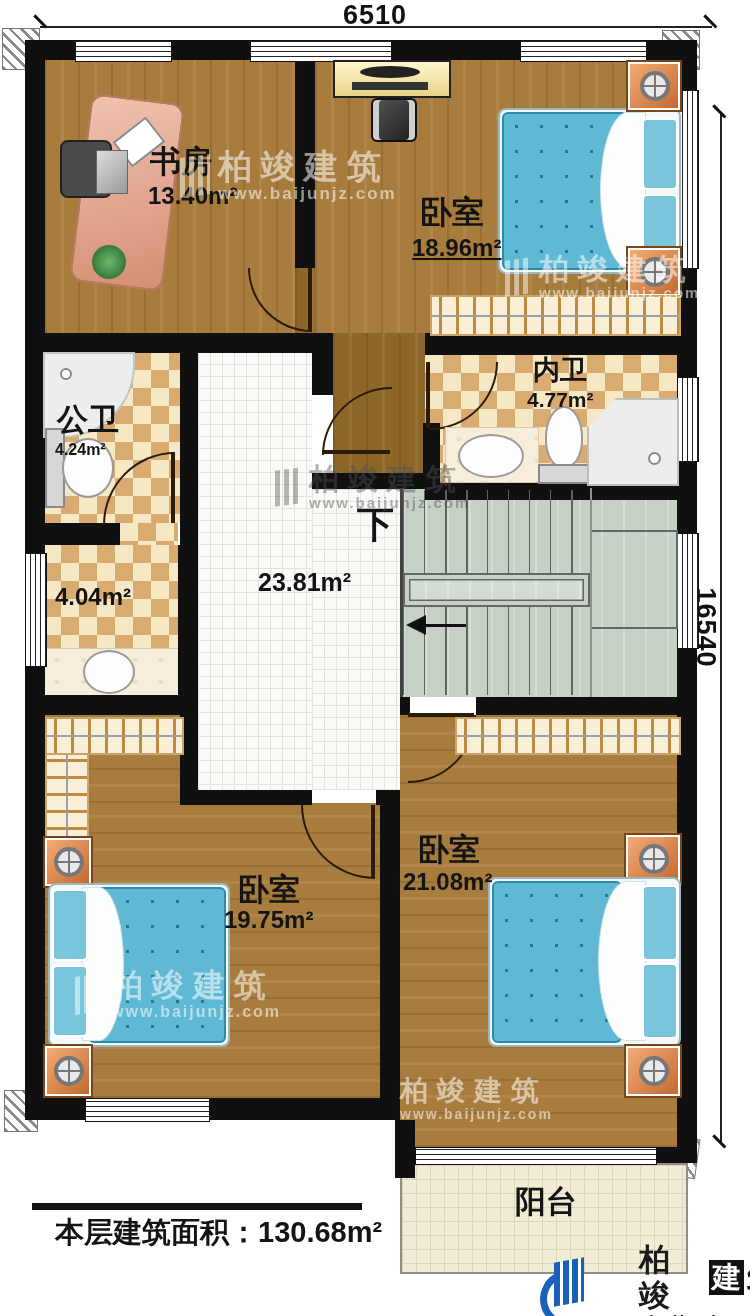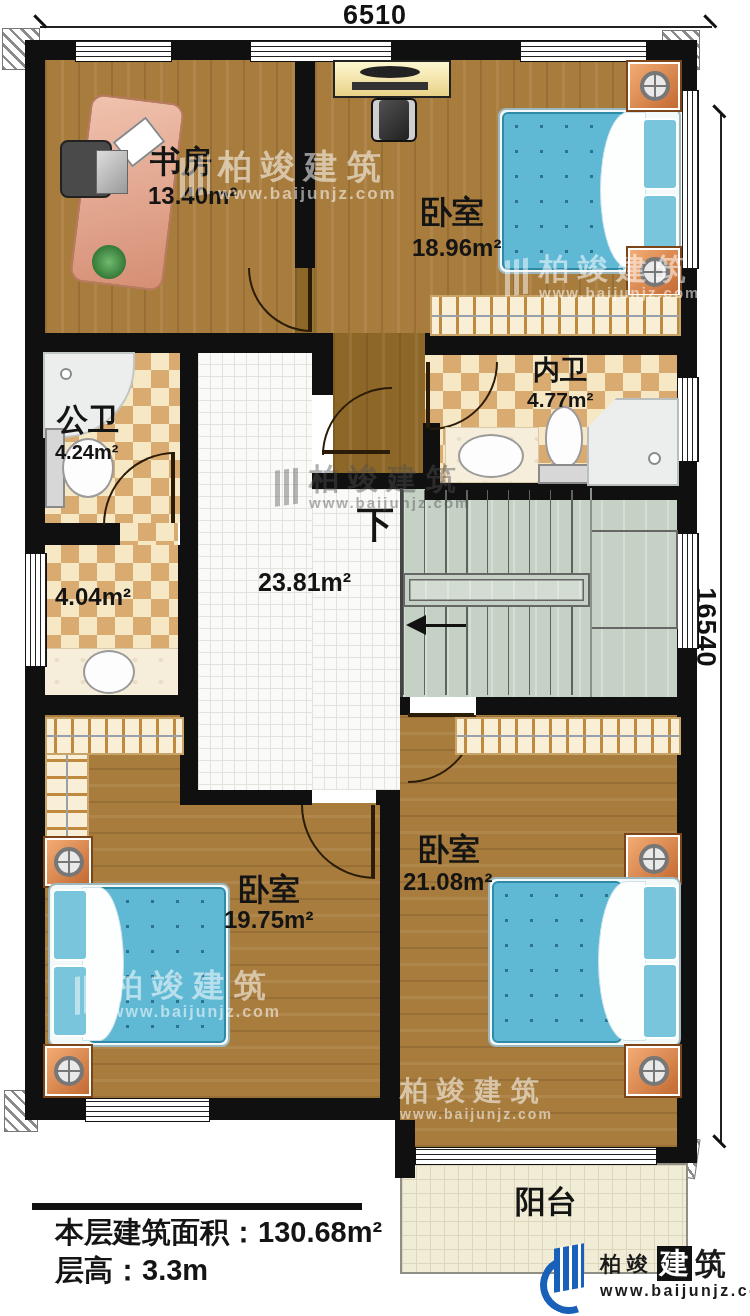--- a/index.html
+++ b/index.html
@@ -221,27 +221,27 @@
   <div class="pillow" style="left:642px;top:885px;width:32px;height:72px;"></div>
   <div class="pillow" style="left:642px;top:963px;width:32px;height:72px;"></div>
   <div class="nstand" style="left:626px;top:1046px;width:50px;height:46px;">
       <div class="knob" style="left:11px;top:8px;width:22px;height:22px;"></div>
     </div>
 
   <div class="lab" style="left:150px;top:146px;font-size:31px;">书房</div>
   <div class="lab" style="left:148px;top:184px;font-size:24px;">13.40m²</div>
 
   <div class="lab" style="left:420px;top:196px;font-size:32px;">卧室</div>
-  <div class="lab" style="left:412px;top:236px;font-size:24px;">18.96m²</div>
+  <div class="lab" style="left:412px;top:236px;font-size:24px;text-decoration:underline;">18.96m²</div>
 
   <div class="lab" style="left:533px;top:357px;font-size:27px;">内卫</div>
   <div class="lab" style="left:527px;top:389px;font-size:21px;">4.77m²</div>
 
   <div class="lab" style="left:57px;top:404px;font-size:31px;">公卫</div>
-  <div class="lab" style="left:55px;top:442px;font-size:20px;">4.24m²</div>
+  <div class="lab" style="left:55px;top:442px;font-size:16px;">4.24m²</div>
 
   <div class="lab" style="left:55px;top:585px;font-size:24px;">4.04m²</div>
 
   <div class="lab" style="left:258px;top:570px;font-size:25px;">23.81m²</div>
   <div class="lab" style="left:357px;top:506px;font-size:37px;">下</div>
 
   <div class="lab" style="left:238px;top:874px;font-size:31px;">卧室</div>
   <div class="lab" style="left:224px;top:908px;font-size:24px;">19.75m²</div>
 
   <div class="lab" style="left:418px;top:834px;font-size:31px;">卧室</div>
@@ -280,33 +280,30 @@
   <div class="wm white-wm" style="left:400px;top:1076px;">
     <div class="col">
       <span class="b" style="font-size:28px;">柏竣建筑</span>
       <span class="u" style="font-size:14px;">www.baijunjz.com</span>
     </div>
   </div>
 
   <div class="abs" style="left:32px;top:1203px;width:330px;height:7px;background:#111;"></div>
   <div class="lab" style="left:55px;top:1218px;font-size:29px;">
     <span>本层建筑面积：</span><span>130.68m²</span>
-  </div>
-  <div class="lab" style="left:55px;top:1256px;font-size:29px;">
-    <span>层高：</span><span>3.3m</span>
   </div>
 
   <div class="abs" style="left:538px;top:1242px;display:flex;align-items:center;gap:8px;">
     <div class="abs" style="position:relative;width:54px;height:62px;">
       <div class="abs" style="left:2px;top:14px;width:44px;height:44px;border:7px solid transparent;border-bottom-color:#1960b8;border-left-color:#1960b8;border-radius:50%;transform:rotate(25deg);"></div>
       <div class="abs" style="left:16px;top:4px;width:30px;height:44px;background-image:repeating-linear-gradient(90deg,#1960b8 0 6px,#fff 6px 9px);transform:skewY(-10deg);"></div>
     </div>
     <div style="display:flex;flex-direction:column;line-height:1.15;">
       <div style="display:flex;align-items:center;">
-        <span class="logo-txt" style="font-size:21px;letter-spacing:6px;">柏竣</span>
+        <span class="logo-txt" style="font-size:31px;letter-spacing:6px;padding-left:41px;">柏竣</span>
         <span class="logo-txt" style="font-size:29px;background:#111;color:#fff;padding:1px 3px;margin:0 3px;">建</span>
         <span class="logo-txt" style="font-size:31px;">筑</span>
       </div>
       <span class="logo-txt" style="font-size:16px;letter-spacing:2.5px;">www.baijunjz.com</span>
     </div>
   </div>
 
 </div>
 
 </body></html>

